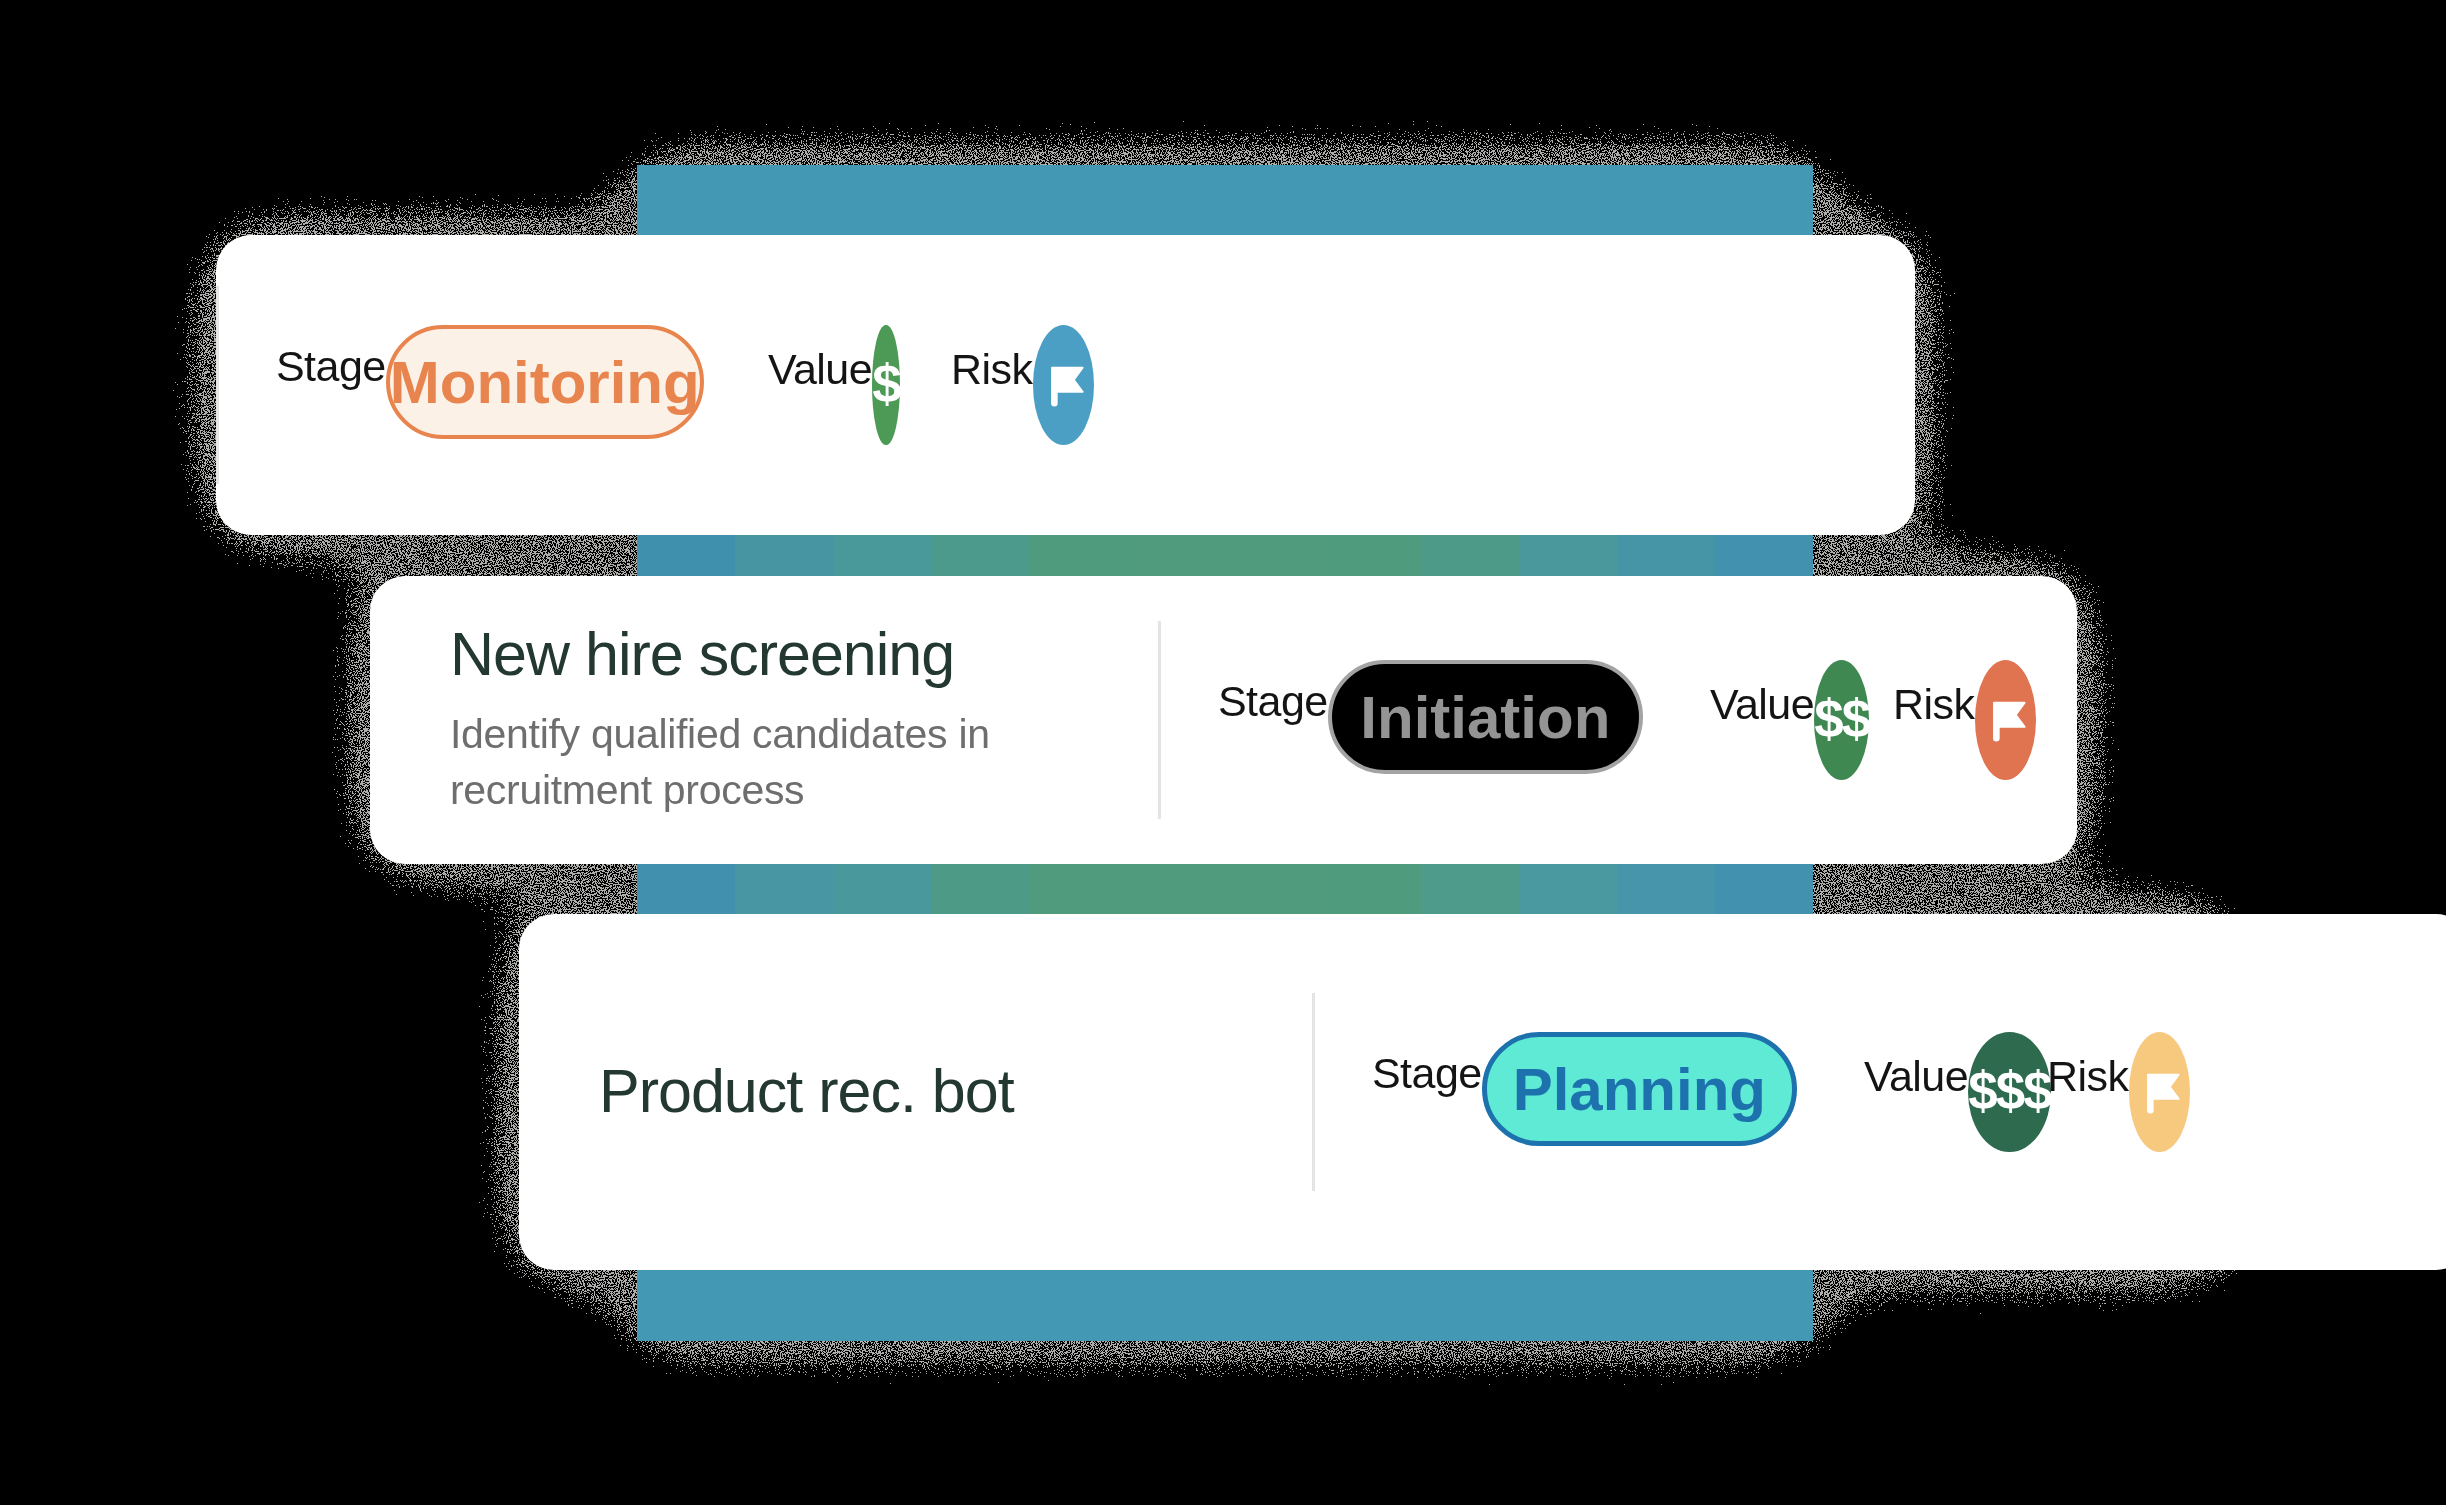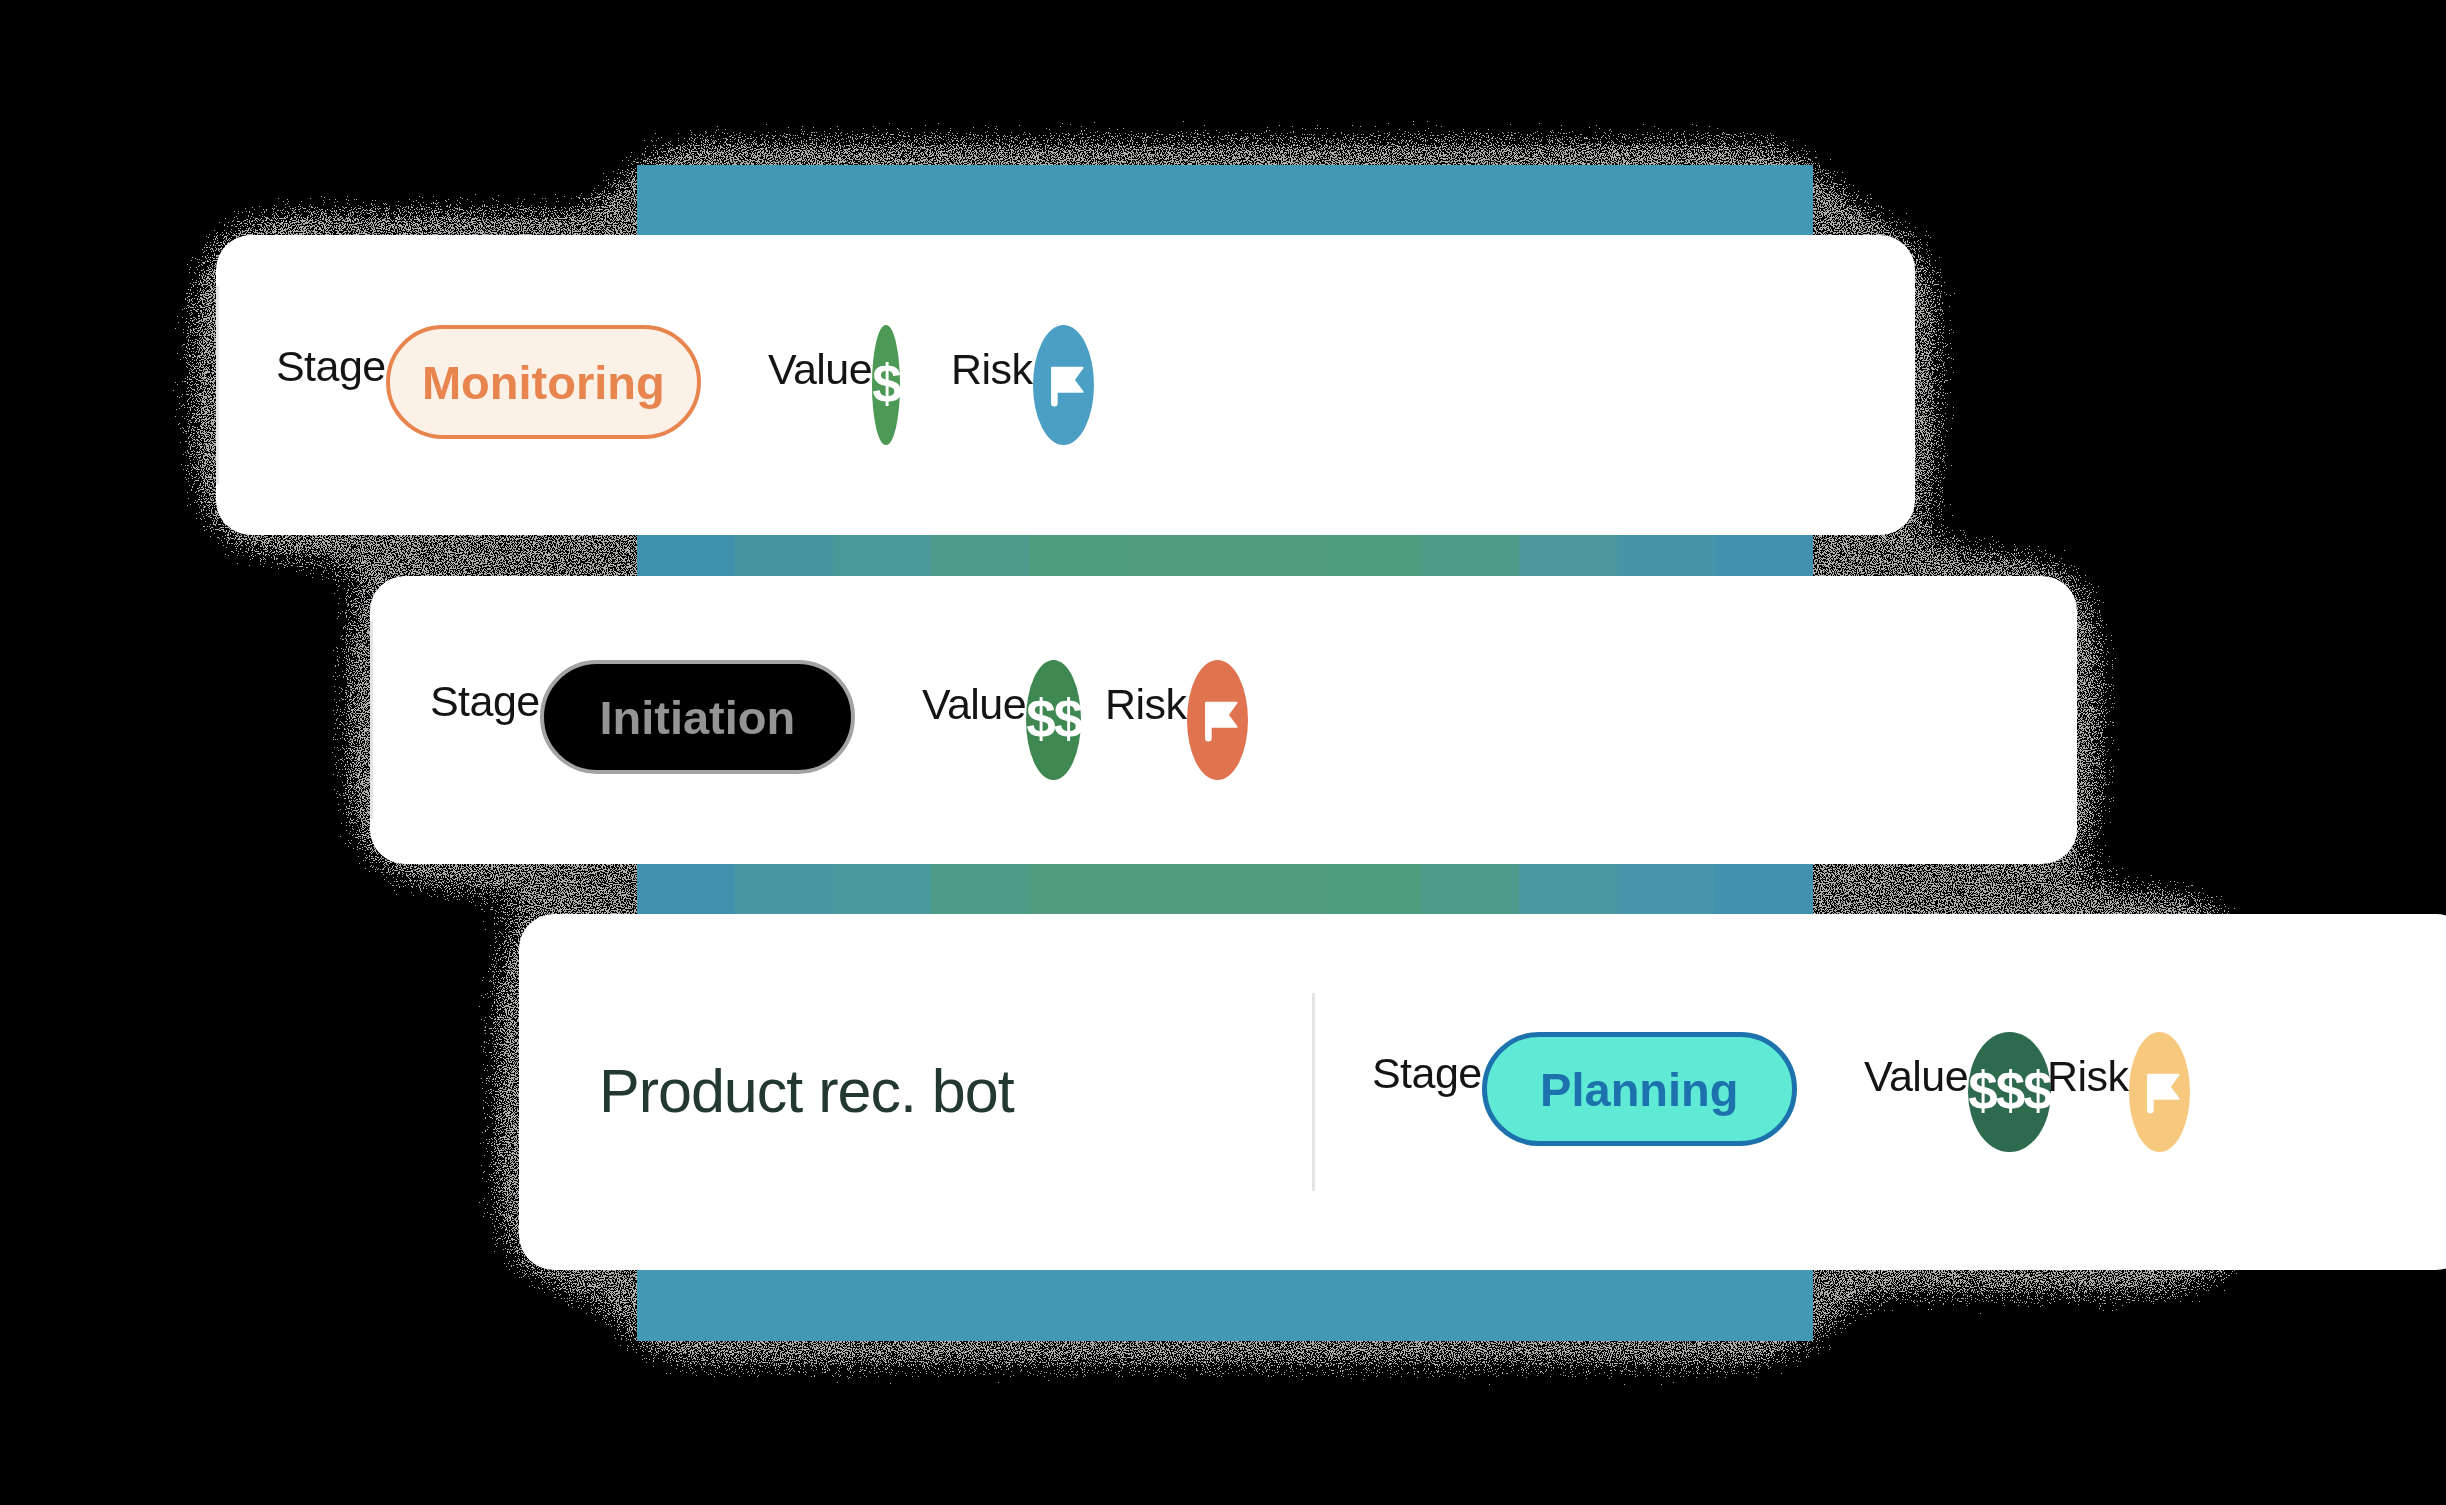--- a/index.html
+++ b/index.html
@@ -33,21 +33,21 @@
 
   .right-block{display:flex;margin-left:57px;align-items:flex-start;}
   .col{display:flex;align-items:center;}
   .col-header{font-size:43px;font-weight:400;color:#141414;margin-bottom:31px;letter-spacing:-0.5px;}
   .stage-col{width:425px;}
   .value-col{margin-left:67px;width:122px;}
   .risk-col{margin-left:61px;width:122px;}
 
   .pill{width:100%;height:114px;border-radius:57px;border:4.9px solid;box-sizing:border-box;
         display:flex;align-items:center;justify-content:center;
-        font-size:47px;font-weight:700;letter-spacing:0;}
+        font-size:60px;font-weight:700;letter-spacing:0;}
   .card-3 .pill{border-width:5.9px;}
 
   .circle{width:120px;height:120px;border-radius:50%;display:flex;align-items:center;justify-content:center;color:#fff;}
   .value-amount{font-size:53px;font-weight:700;letter-spacing:-2px;padding-bottom:3.9px;}
   .flag-svg{width:61px;height:61px;display:block;}
 </style>
 </head>
 <body>
 
 <svg class="grain-layer" width="2446" height="1506" viewBox="0 0 2496 1536">
@@ -121,20 +121,25 @@
       <div class="col-header">Risk</div>
       <div class="circle" style="background: rgb(76, 159, 196);">
         <svg class="flag-svg" viewBox="0 0 24 24">
           <path fill="#ffffff" stroke="#ffffff" stroke-width="0.8" stroke-linejoin="round" d="M7.5 5 H19.5 L16 9.75 L19.5 14.5 H9.3 V19 a0.9 0.9 0 0 1 -1.8 0 V5 Z"></path>
         </svg>
       </div>
     </div>
   </div>
 </div>
 <div class="card card-2">
+  <div class="text-block">
+    <div class="card-title">New hire screening</div>
+    <div class="card-desc">Identify qualified candidates in
+recruitment process</div>
+  </div>
   <div class="divider"></div>
   <div class="right-block">
     <div class="col stage-col">
       <div class="col-header">Stage</div>
       <div class="pill" style="background: #000000; color: rgb(148, 148, 148); border-color: rgb(163, 163, 163);">Initiation</div>
     </div>
     <div class="col value-col">
       <div class="col-header">Value</div>
       <div class="circle" style="background: rgb(63, 136, 82);">
         <span class="value-amount">$$</span>

